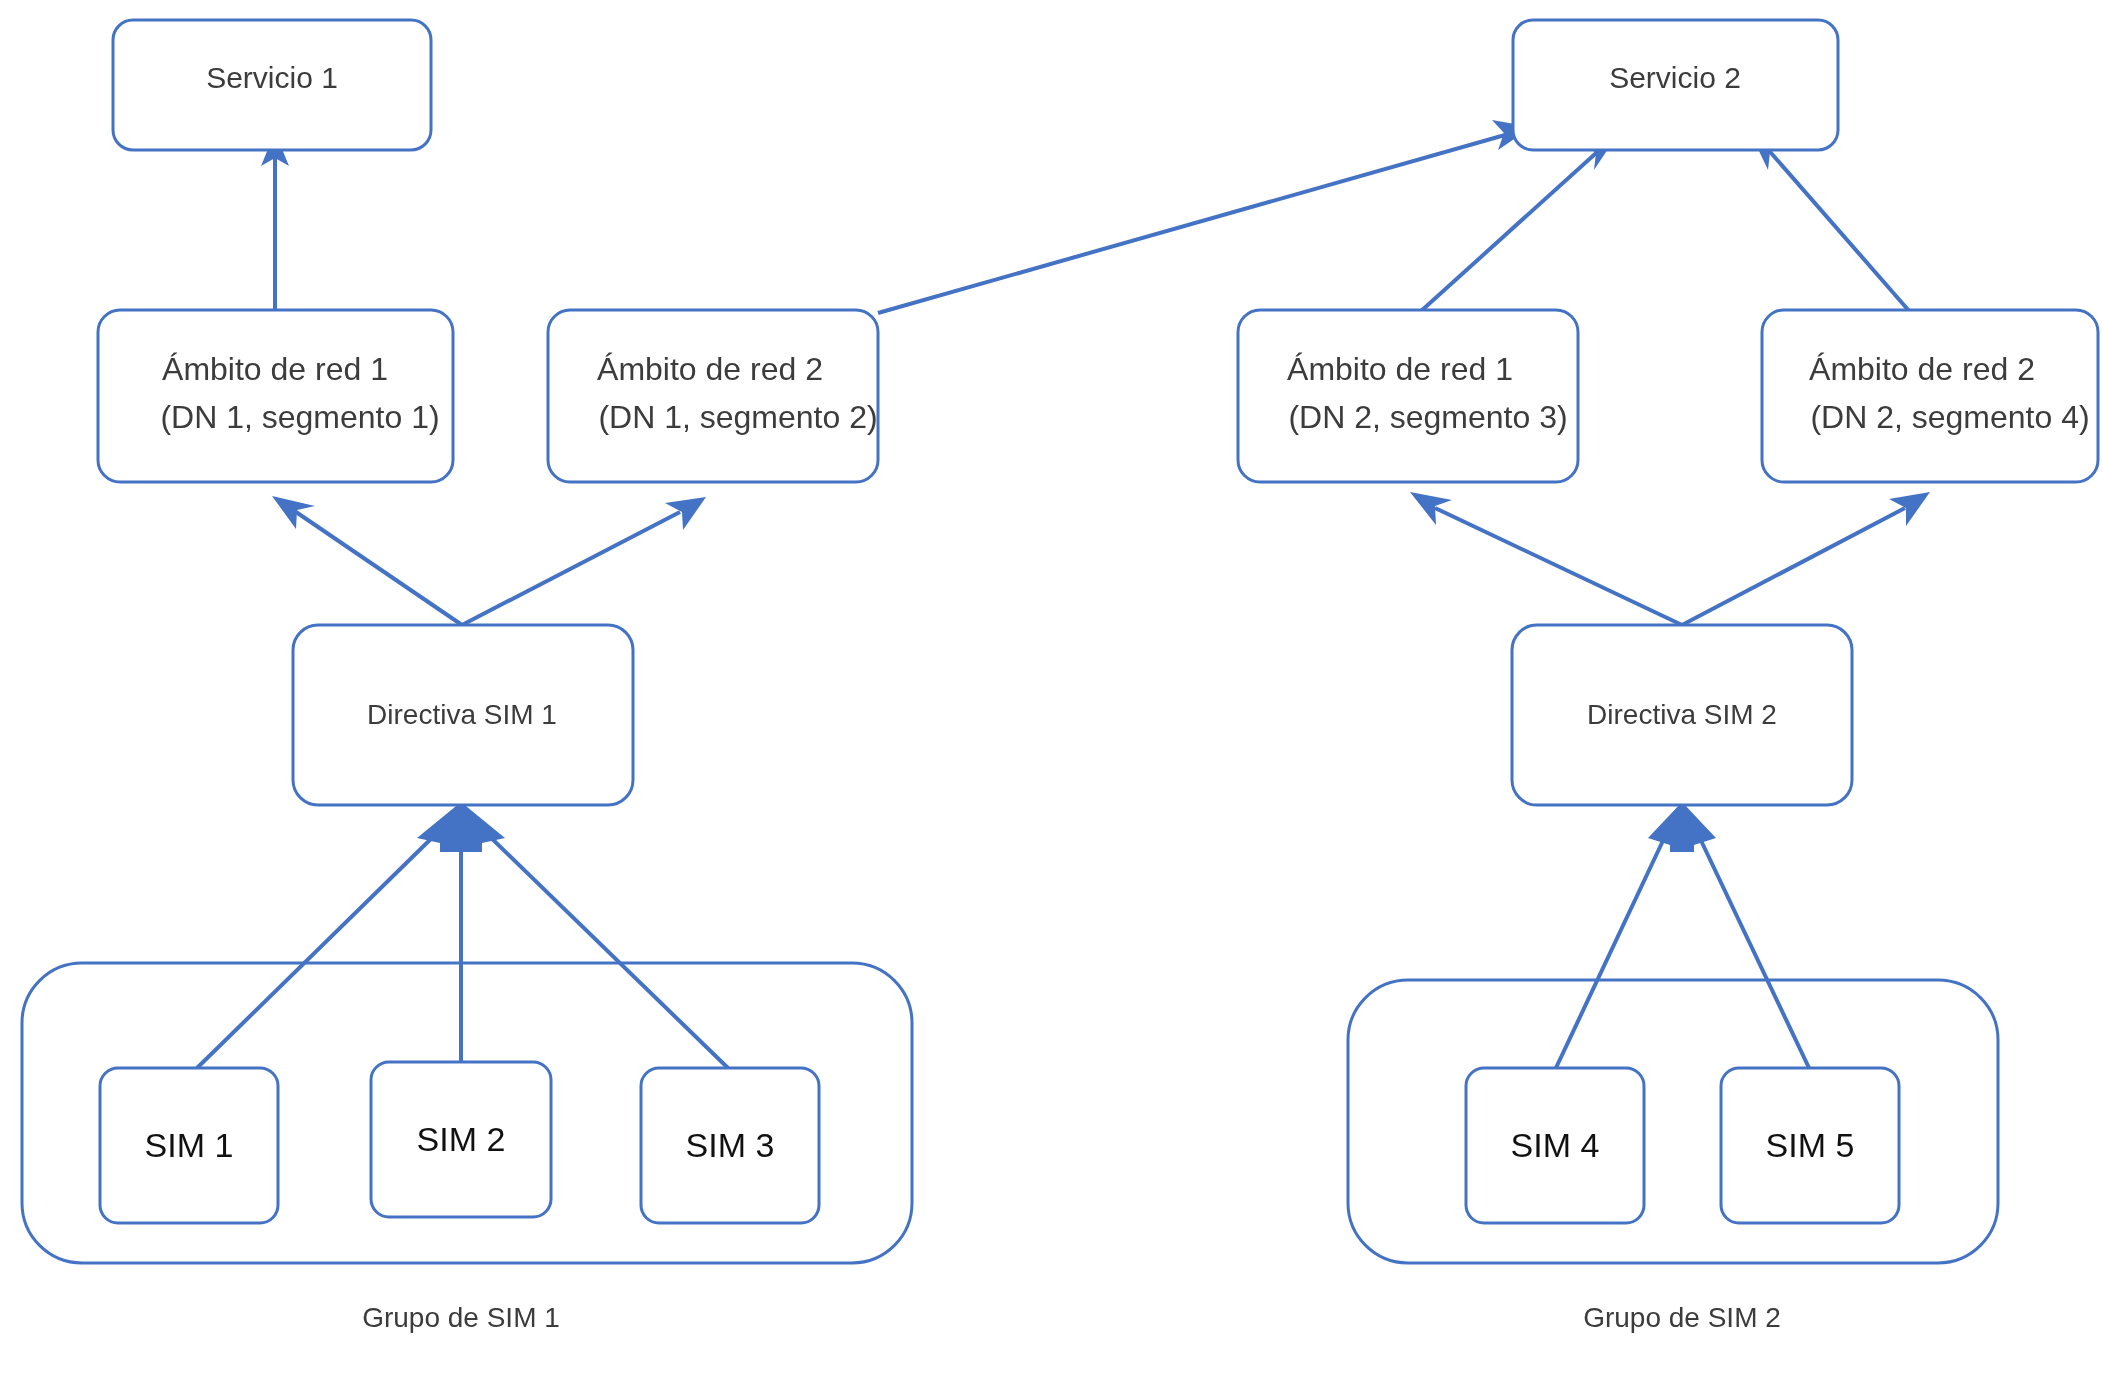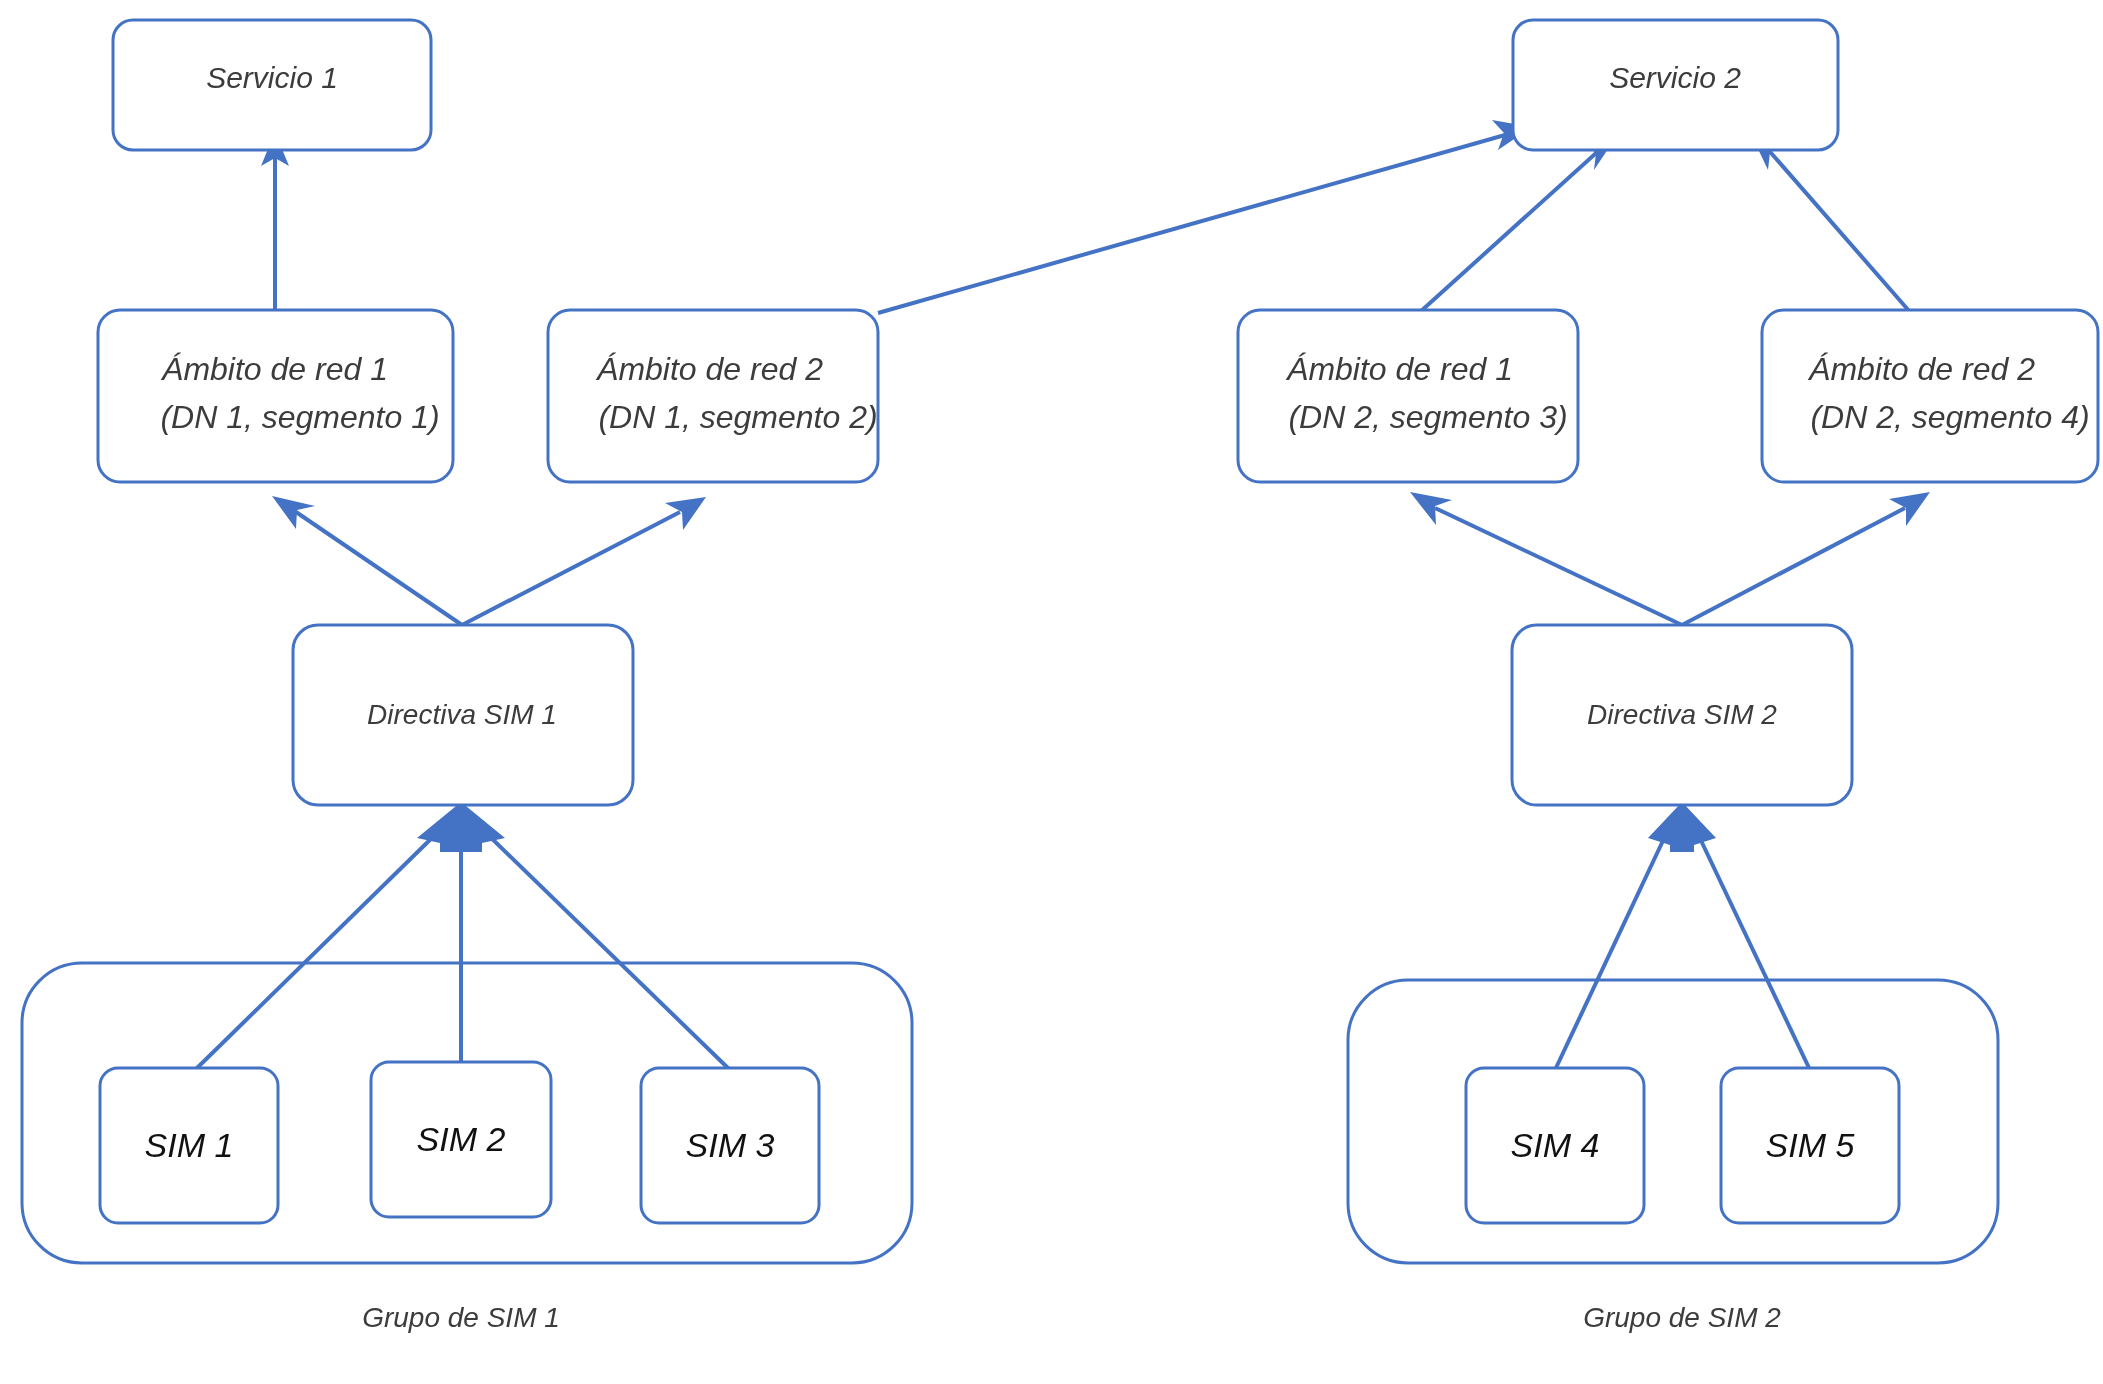--- a/index.html
+++ b/index.html
@@ -11,21 +11,20 @@
     width: 2103px;
     height: 1384px;
     font-family: "Liberation Sans", sans-serif;
     overflow: hidden;
   }
   #diagram-root {
     position: relative;
     width: 2103px;
     height: 1384px;
     background: #ffffff;
-    font-style: italic;
   }
   svg.canvas {
     position: absolute;
     left: 0;
     top: 0;
     width: 2103px;
     height: 1384px;
   }
   .node-rect {
     fill: #ffffff;

